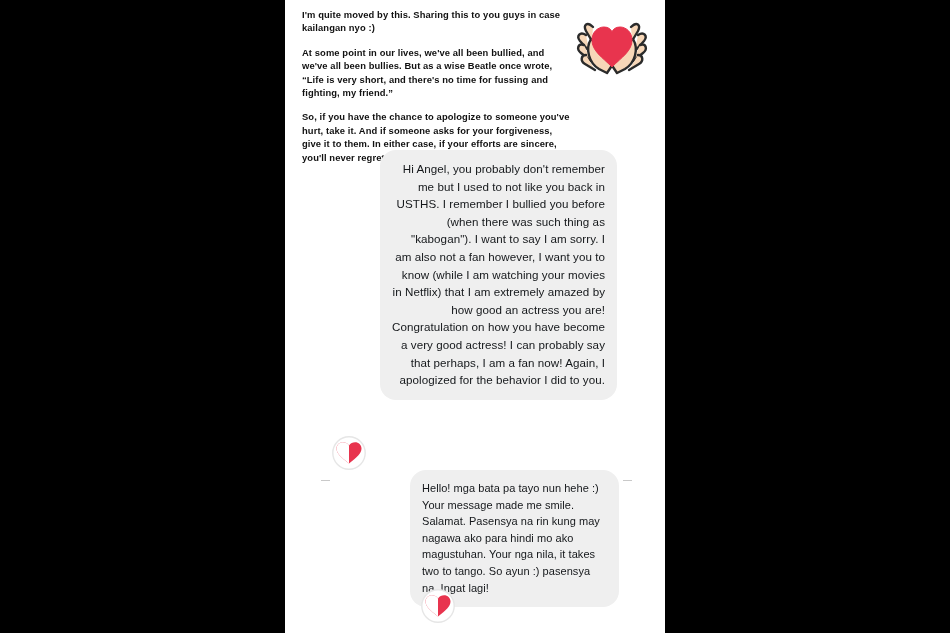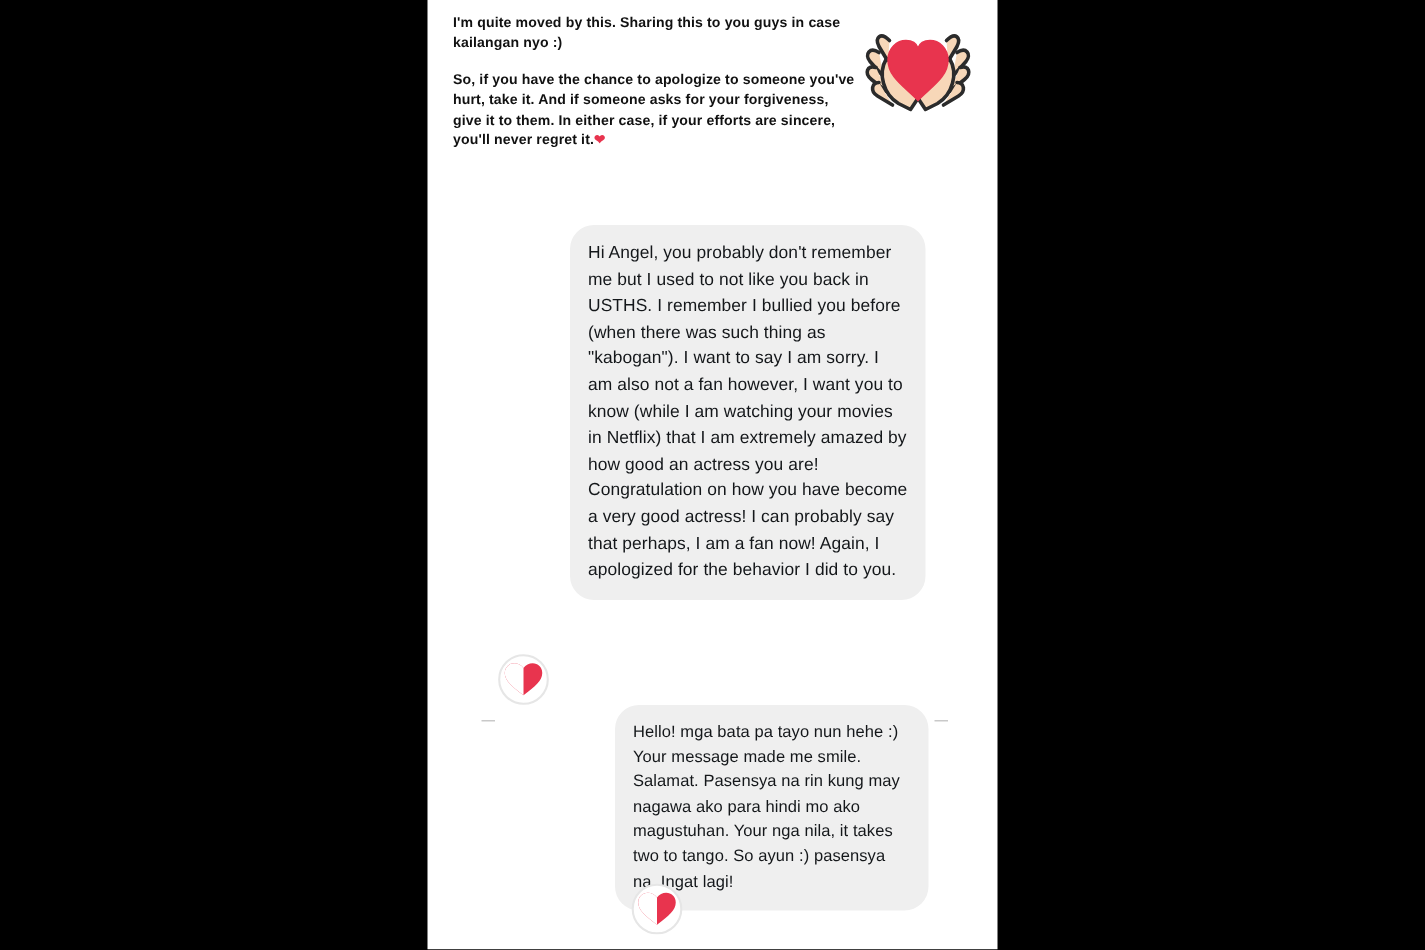--- a/index.html
+++ b/index.html
@@ -77,20 +77,21 @@
     font-size: 11.6px;
     line-height: 17.6px;
     letter-spacing: 0.005em;
     white-space: pre-wrap;
   }
   .bubble-1 {
     position: absolute;
     left: 95px;
     top: 0;
     width: 213px;
+    text-align: right;
   }
   .bubble-2 {
     position: absolute;
     left: 125px;
     top: 320px;
     width: 185px;
     font-size: 11px;
     line-height: 16.6px;
   }
   .reaction {
@@ -114,20 +115,21 @@
   .reaction svg { display: block; }
 </style>
 </head>
 <body>
 
 <div class="stage">
   <div class="screenshot">
 
     <div class="caption">
       <p>I'm quite moved by this. Sharing this to you guys in case kailangan nyo :)</p>
+      <p>At some point in our lives, we've all been bullied, and we've all been bullies. But as a wise Beatle once wrote, “Life is very short, and there's no time for fussing and fighting, my friend.”</p>
       <p><span>So, if you have the chance to apologize to someone you've hurt, take it. And if someone asks for your forgiveness, give it to them. In either case, if your efforts are sincere, you'll never regret it.</span><span class="heart-emoji-inline">❤</span></p>
     </div>
 
     <div class="hand-heart">
       <svg width="78" height="82" viewBox="0 0 78 82" xmlns="http://www.w3.org/2000/svg">
         <g fill="none" stroke="#2b2b2b" stroke-width="2.4" stroke-linecap="round" stroke-linejoin="round">
 
           <path d="M20 22 C14 16, 10 20, 13 26 L19 36" fill="#f7d7b8"></path>
           <path d="M13 30 C7 26, 3 31, 7 36 L16 46" fill="#f7d7b8"></path>
           <path d="M11 40 C5 38, 3 44, 8 48 L18 56" fill="#f7d7b8"></path>

